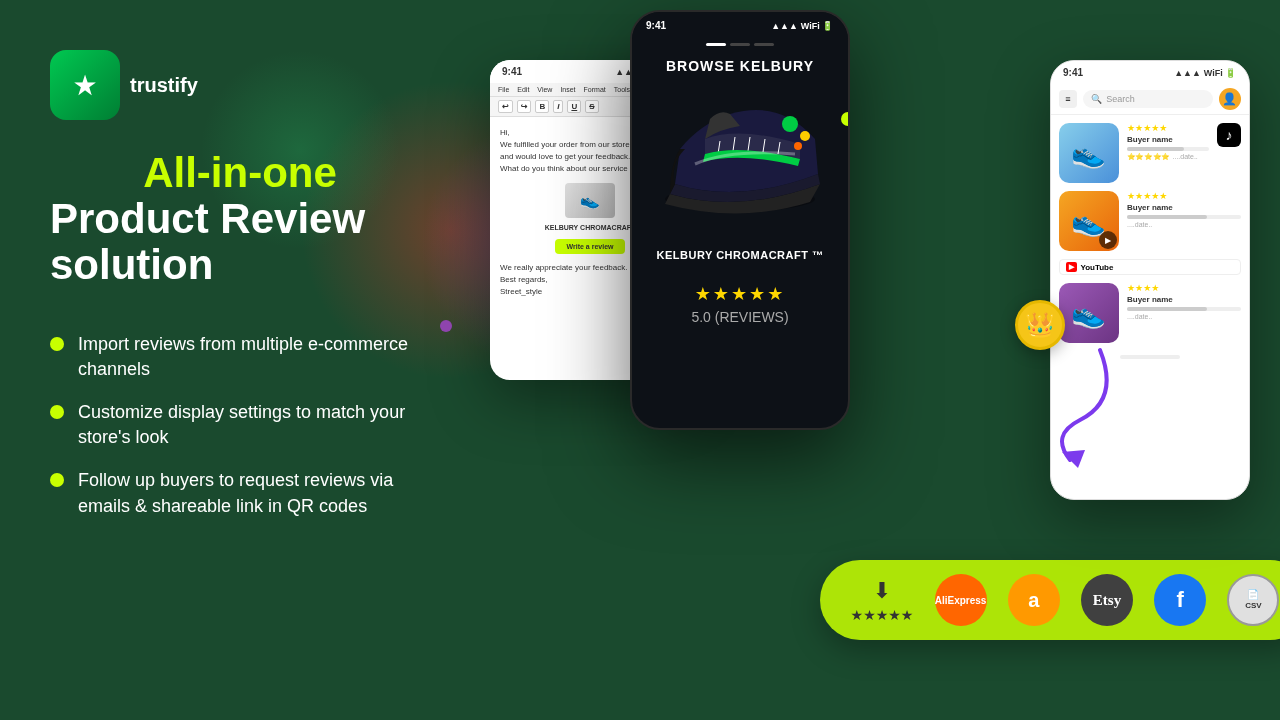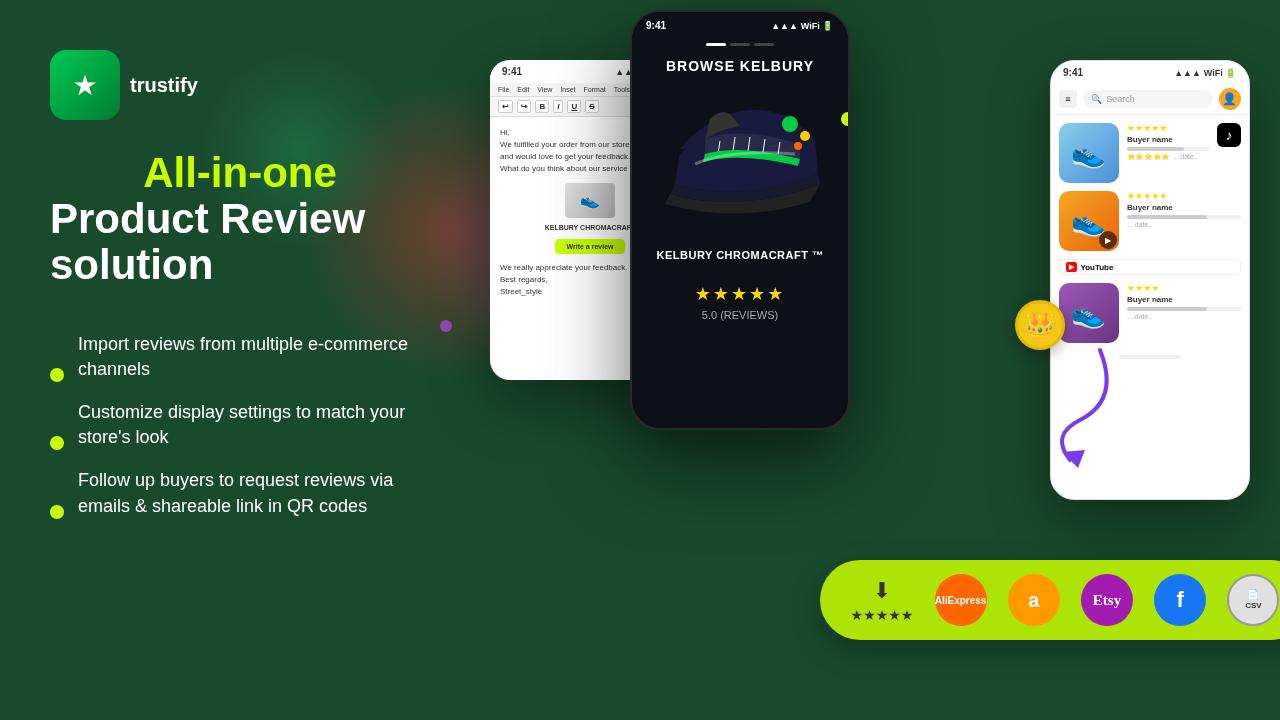--- a/index.html
+++ b/index.html
@@ -98,21 +98,21 @@
 
     .features-list {
       list-style: none;
       display: flex;
       flex-direction: column;
       gap: 18px;
     }
 
     .feature-item {
       display: flex;
-      align-items: flex-end;
+      align-items: flex-start;
       gap: 14px;
     }
 
     .bullet-dot {
       width: 14px;
       height: 14px;
       background: #c8ff00;
       border-radius: 50%;
       flex-shrink: 0;
       margin-top: 5px;
@@ -311,21 +311,21 @@
 
     .stars-row {
       color: #ffd700;
       font-size: 18px;
       letter-spacing: 2px;
       margin-bottom: 4px;
     }
 
     .reviews-count {
       color: #aaa;
-      font-size: 11px;
+      font-size: 14px;
     }
 
     
     .green-dot-accent {
       position: absolute;
       width: 14px;
       height: 14px;
       background: #c8ff00;
       border-radius: 50%;
       top: 100px;
@@ -577,21 +577,21 @@
       align-items: center;
       justify-content: center;
       font-size: 13px;
       font-weight: 800;
       color: white;
       flex-shrink: 0;
     }
 
     .logo-aliexpress { background: #ff6600; }
     .logo-amazon { background: #ff9900; }
-    .logo-etsy { background: #a21caf; }
+    .logo-etsy { background: #404040; }
     .logo-facebook { background: #1877f2; }
     .logo-csv { background: #888; border: 2px solid #666; color: #333; font-size: 11px; }
 
     .etsy-text { font-family: Georgia, serif; font-size: 15px; }
     .amazon-text { font-size: 20px; }
   </style>
 </head>
 <body>
 
 <div class="bg-blob1"></div>

